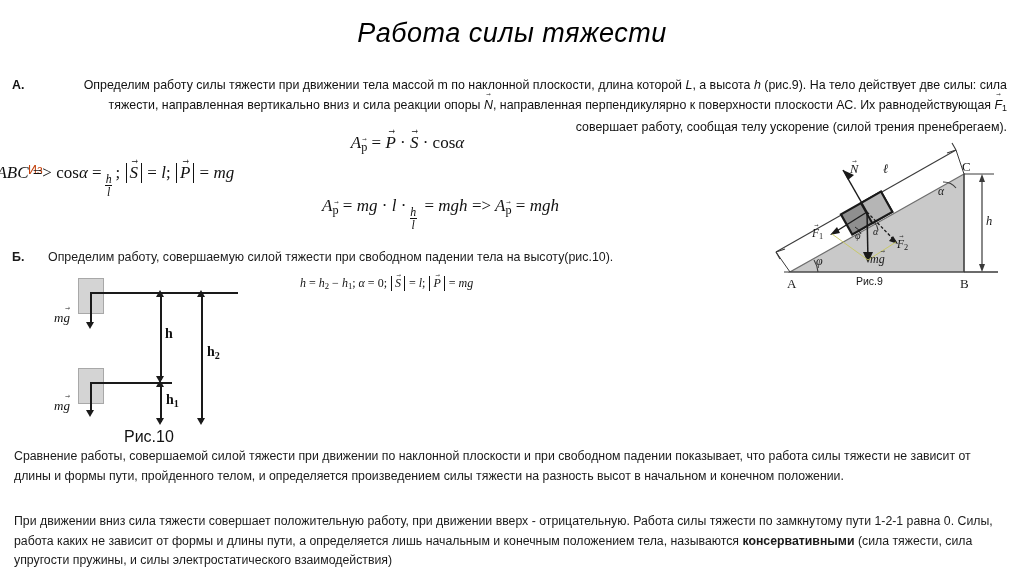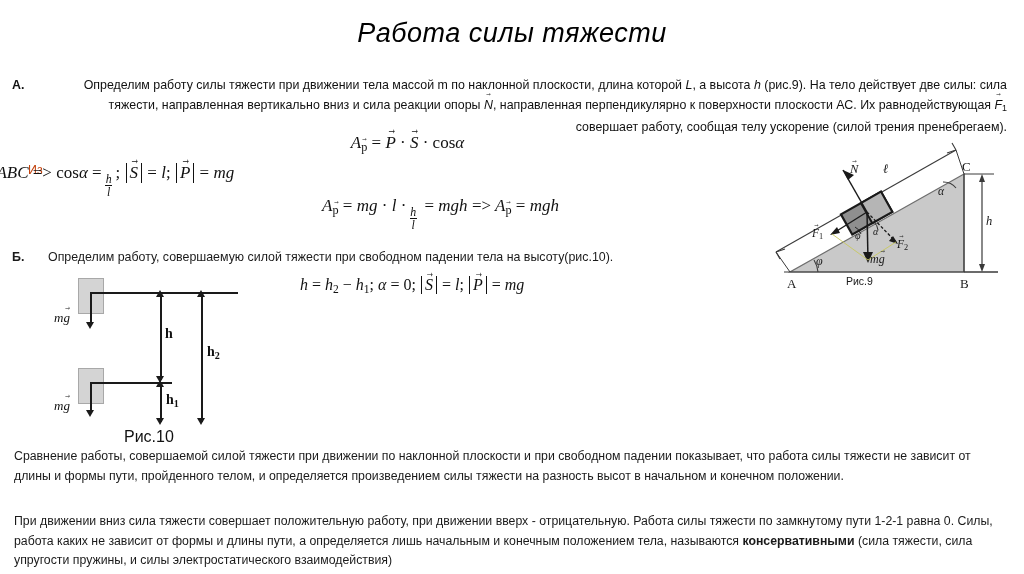--- a/index.html
+++ b/index.html
@@ -131,21 +131,21 @@
   .para-b .marker {
     position: absolute;
     left: 0;
     top: 0;
     width: 34px;
     font-weight: 600;
   }
   .para-b .body { margin-left: 36px; }
 
   
-  #f-b1 { top: 276px; left: 300px; font-size: 16px; }
+  #f-b1 { top: 276px; left: 300px; font-size: 12px; }
   #f-b2 { top: 304px; left: 300px; font-size: 16px; }
 
   
   .fig10 {
     position: absolute;
     left: 60px;
     top: 270px;
     width: 230px;
     height: 165px;
   }
@@ -344,21 +344,21 @@
     <div class="vecwrap" style="position:absolute;left:84px;top:20px;font-family:'Liberation Serif',serif;font-size:12.5px;">N</div>
     <div style="position:absolute;left:117px;top:19px;font-family:'Liberation Serif',serif;font-size:13px;font-style:italic;">ℓ</div>
     <div style="position:absolute;left:46px;top:85px;font-family:'Liberation Serif',serif;font-size:11.5px;"><span class="vecwrap">F</span><span class="sub">1</span></div>
     <div style="position:absolute;left:131px;top:96px;font-family:'Liberation Serif',serif;font-size:11.5px;"><span class="vecwrap">F</span><span class="sub">2</span></div>
     <div style="position:absolute;left:104px;top:110px;font-family:'Liberation Serif',serif;font-size:12px;font-style:italic;">m<span class="vecwrap">g</span></div>
     <div style="position:absolute;left:172px;top:43px;font-family:'Liberation Serif',serif;font-size:11.5px;font-style:italic;">α</div>
     <div style="position:absolute;left:107px;top:84px;font-family:'Liberation Serif',serif;font-size:10px;font-style:italic;">α</div>
     <div style="position:absolute;left:89px;top:88px;font-family:'Liberation Serif',serif;font-size:10px;font-style:italic;">φ</div>
     <div style="position:absolute;left:50px;top:112px;font-family:'Liberation Serif',serif;font-size:12px;font-style:italic;">φ</div>
     <div style="position:absolute;left:220px;top:72px;font-family:'Liberation Serif',serif;font-size:12.5px;font-style:italic;">h</div>
-    <div style="position:absolute;left:80px;top:133px;font-family:'Liberation Sans',sans-serif;font-size:10.5px;">Рис.9</div>
+    <div style="position:absolute;left:90px;top:133px;font-family:'Liberation Sans',sans-serif;font-size:10.5px;">Рис.9</div>
   </div>
 
   <div class="para-b">
     <span class="marker">Б.</span>
     <div class="body">Определим работу, совершаемую силой тяжести при свободном падении тела на высоту(рис.10).</div>
   </div>
 
   <div class="formula" id="f-b1">
     <span>h</span>
     <span class="op">=</span>

